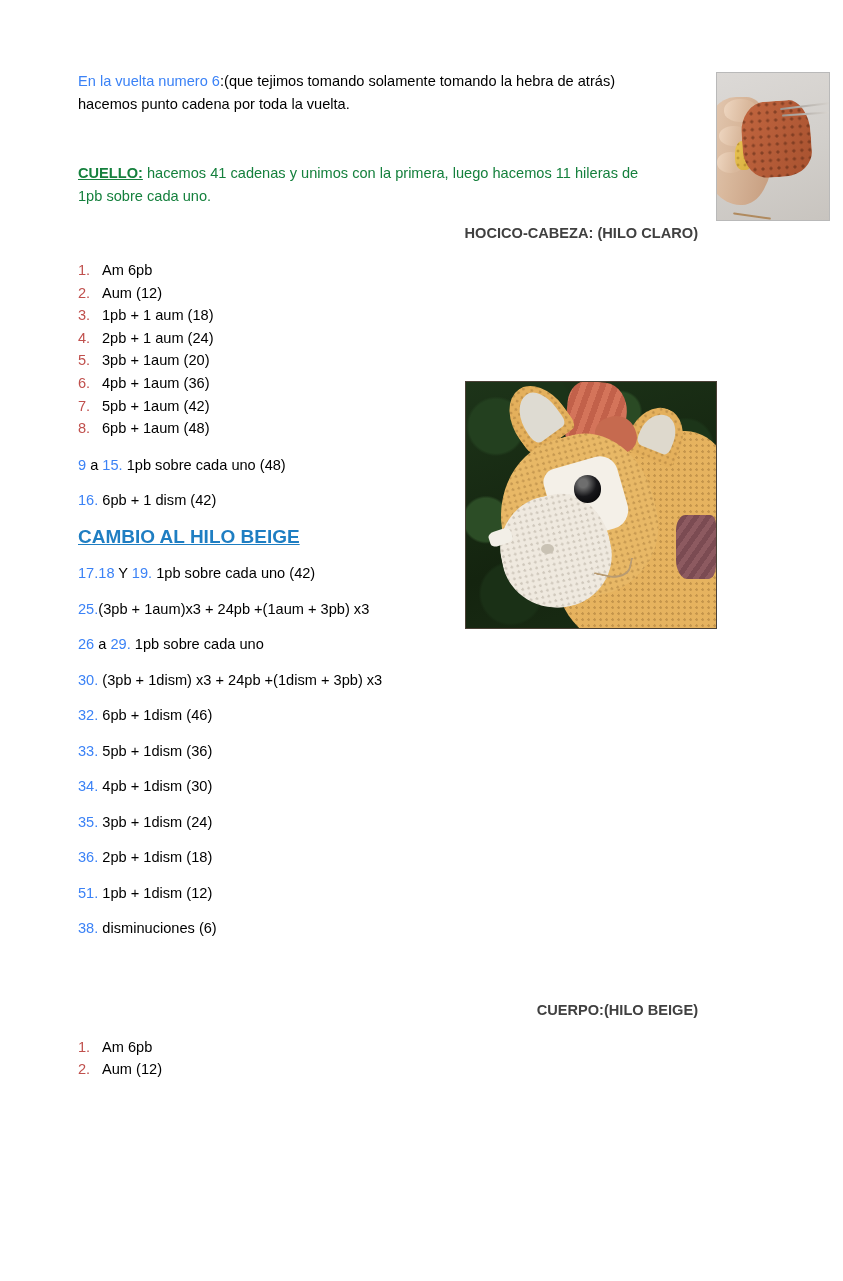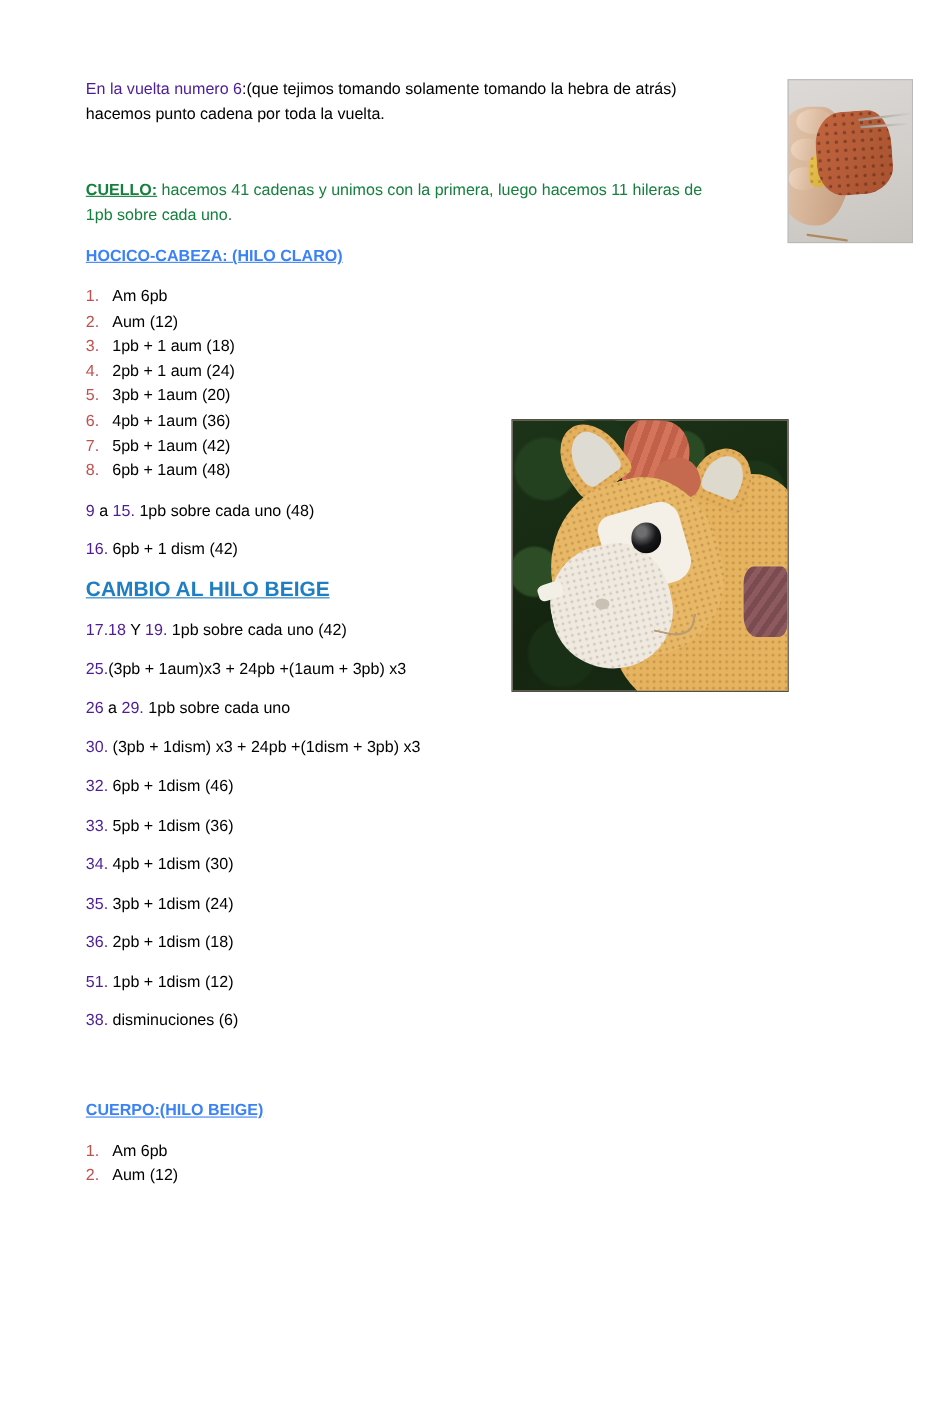--- a/index.html
+++ b/index.html
@@ -26,32 +26,32 @@
     width: 620px;
   }
 
   
   .para {
     font-size: 14.6px;
     line-height: 23px;
     margin: 0 0 0 0;
     color: #000;
   }
-  .red { color: #4c1d95; }
+  .red { color: #3b82f6; }
 
   .spacer-lg { height: 46px; }
   .spacer-sm { height: 14px; }
 
   .heading {
     font-size: 14.6px;
     line-height: 23px;
     font-weight: bold;
-    text-decoration: underline;
-    color: #3b82f6;
+    color: #404040;
     margin: 0;
+    text-align: right;
   }
   .heading-blue {
     font-size: 19px;
     line-height: 23px;
     font-weight: bold;
     text-decoration: underline;
     color: #1F7EC2;
     margin: 0;
   }
   .heading-run {

